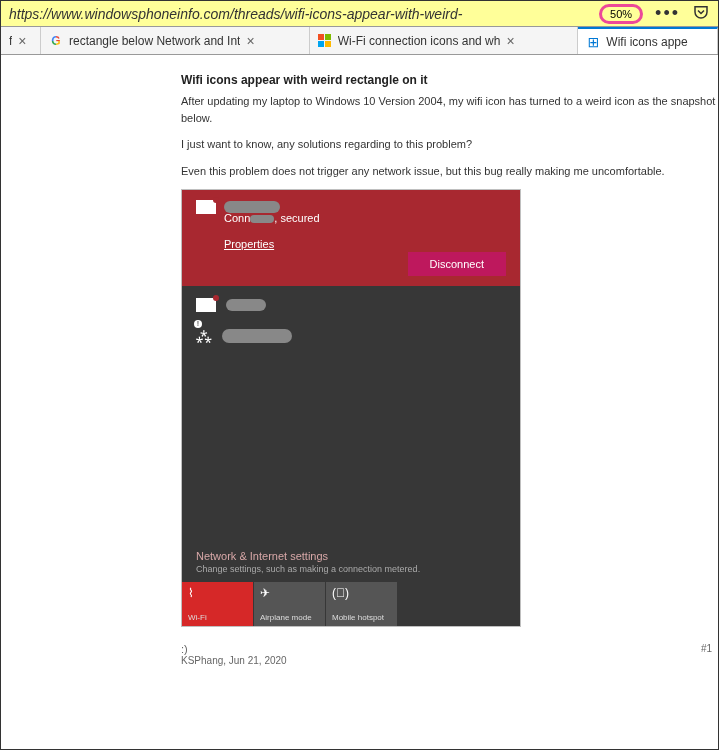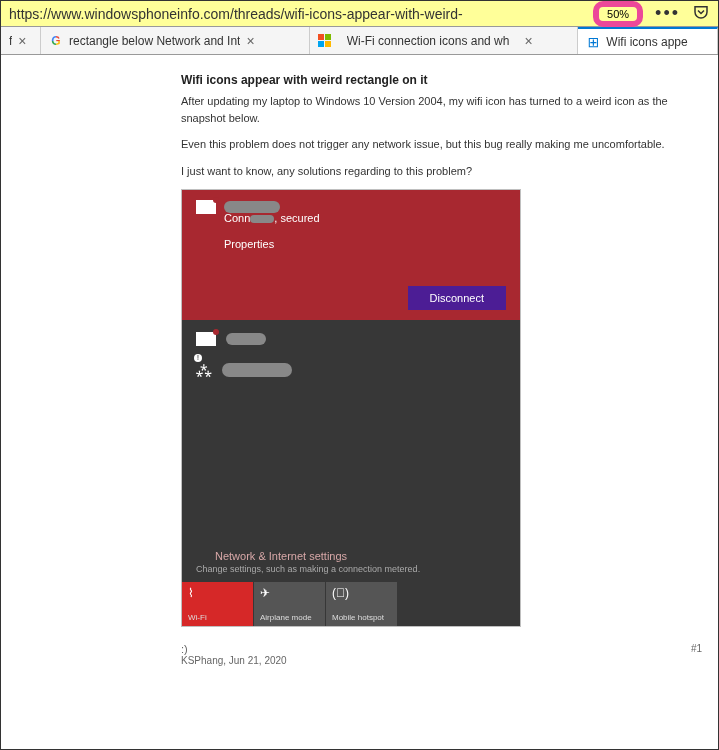--- a/index.html
+++ b/index.html
@@ -1,67 +1,67 @@
 <!DOCTYPE html>
 <html><head>
 <meta charset="utf-8">
 <style>
 * { margin: 0; padding: 0; box-sizing: border-box; font-family: Arial, sans-serif; }
 body { background: #fff; width: 719px; height: 750px; overflow: hidden; border: 1px solid #333; }
 
 .url-bar { background: #ffff99; height: 26px; display: flex; align-items: center; padding: 0 8px; border-bottom: 1px solid #999; }
-.url-text { flex: 1; font-size: 14px; color: #333; white-space: nowrap; overflow: hidden; }
-.zoom-badge { background: #ffff99; border: 6px solid #ec4899; border-radius: 10px; padding: 1px 8px; font-size: 11px; margin-left: 8px; }
+.url-text { flex: 1; font-size: 14px; color: #333; white-space: nowrap; overflow: hidden; font-style: italic; }
+.zoom-badge { background: #ffff99; border: 3px solid #ec4899; border-radius: 10px; padding: 1px 8px; font-size: 11px; margin-left: 8px; }
 .url-icons { display: flex; gap: 12px; margin-left: 12px; align-items: center; }
 .dots { font-size: 18px; letter-spacing: 2px; color: #333; }
 .pocket-icon svg { width: 18px; height: 18px; }
 
 .tab-strip { height: 28px; display: flex; border-bottom: 1px solid #999; background: #f5f5f5; }
 .tab { display: flex; align-items: center; padding: 0 8px; border-right: 1px solid #ccc; font-size: 12px; color: #333; white-space: nowrap; overflow: hidden; min-width: 0; }
 .tab.active { background: #fff; border-top: 2px solid #0078d4; }
 .tab-favicon { width: 14px; height: 14px; margin-right: 6px; flex-shrink: 0; display: inline-flex; align-items: center; justify-content: center; }
 .tab-label { overflow: hidden; text-overflow: ellipsis; }
 .tab-close { margin-left: 6px; font-size: 14px; color: #666; flex-shrink: 0; }
 .tab-0 { flex: 0 0 40px; }
 .tab-1 { flex: 1 1 266px; }
-.tab-2 { flex: 1 1 266px; gap: 9px; }
+.tab-2 { flex: 1 1 266px; }
 .tab-3 { flex: 1 1 137px; }
 
 .page-content { display: flex; padding: 0; background: #fff; height: calc(100% - 54px); overflow: hidden; }
 .left-gutter { width: 180px; flex-shrink: 0; }
 .user-col { width: 100px; flex-shrink: 0; padding-top: 18px; }
 .avatar { width: 80px; height: 78px; background: #1a9e8f; display: flex; align-items: center; justify-content: center; position: relative; }
 .avatar-letter { color: #fff; font-size: 36px; font-weight: bold; font-style: italic; }
 .cursor { position: absolute; top: 28px; left: 36px; }
 .username { font-size: 12px; font-weight: bold; margin-top: 6px; color: #222; }
 .usertitle { font-size: 9px; color: #666; }
 
-.post-col { flex: 1; padding-top: 18px; padding-right: 10px; overflow: hidden; }
+.post-col { flex: 1; padding-top: 18px; overflow: hidden; }
 .post-title { font-size: 12px; font-weight: bold; color: #222; margin-bottom: 6px; }
 .post-body { font-size: 11px; color: #333; line-height: 1.5; }
 .post-body p { margin-bottom: 10px; }
 
 .screenshot { width: 340px; height: 438px; margin-top: 4px; background: #373737; border: 1px solid #bfbfbf; position: relative; overflow: hidden; }
-.ss-red-top { background: #a82830; height: 130px; padding: 10px 14px; position: relative; }
+.ss-red-top { background: #a82830; height: 96px; padding: 10px 14px; position: relative; }
 .ss-wifi-row { display: flex; align-items: center; gap: 8px; color: #fff; }
 .wifi-icon-weird { width: 20px; height: 14px; background: #fff; position: relative; }
 .wifi-icon-weird::after { content: ''; position: absolute; right: -3px; top: -3px; width: 6px; height: 6px; background: #a82830; border-radius: 50%; }
 .smudge { background: #888; border-radius: 8px; }
 .smudge1 { width: 56px; height: 12px; }
 .ss-status { font-size: 11px; color: #fff; margin-left: 28px; margin-top: -2px; }
-.ss-properties { font-size: 11px; color: #fff; margin-left: 28px; margin-top: 14px; display: inline-block; }
-.ss-disconnect { position: absolute; right: 14px; bottom: 10px; background: #4c1d95; color: #fff; padding: 6px 22px; font-size: 11px; }
+.ss-properties { font-size: 11px; color: #fff; text-decoration: underline; margin-left: 28px; margin-top: 14px; display: inline-block; }
+.ss-disconnect { position: absolute; right: 14px; bottom: 10px; background: #be185d; color: #fff; padding: 6px 22px; font-size: 11px; }
 .ss-dark { padding: 12px 14px; }
 .ss-dark-row { display: flex; align-items: center; gap: 10px; margin-bottom: 14px; }
 .smudge2 { width: 40px; height: 12px; }
 .smudge3 { width: 70px; height: 14px; }
 .wifi-warn { position: relative; }
 .wifi-warn::before { content: '!'; position: absolute; left: -2px; top: -6px; background: #fff; color: #000; width: 8px; height: 8px; border-radius: 50%; font-size: 7px; text-align: center; line-height: 8px; }
 .ss-bottom { position: absolute; bottom: 0; left: 0; right: 0; }
-.ss-net-label { color: #d8a8a8; font-size: 11px; padding: 0 14px; margin-left: 19px; }
+.ss-net-label { color: #d8a8a8; font-size: 11px; padding: 0 14px; }
 .ss-net-sub { color: #aaa; font-size: 9px; padding: 2px 14px 8px; }
 .ss-tiles { display: flex; height: 44px; }
 .ss-tile { flex: 0 0 72px; border-right: 1px solid #373737; padding: 4px 6px; font-size: 8px; color: #ddd; display: flex; flex-direction: column; justify-content: space-between; }
 .ss-tile.red { background: #d62828; }
 .ss-tile.grey { background: #555; }
 .tile-icon { font-size: 12px; color: #fff; }
 
 .post-footer { display: flex; justify-content: space-between; font-size: 10px; color: #666; margin-top: 16px; padding-right: 6px; }
 .smiley { font-size: 11px; }
 
@@ -114,22 +114,22 @@
     <span class="tab-label">Wifi icons appe</span>
   </div>
 </div>
 
 <div class="page-content">
   <div class="left-gutter"></div>
   <div class="post-col">
     <div class="post-title">Wifi icons appear with weird rectangle on it</div>
     <div class="post-body">
       <p>After updating my laptop to Windows 10 Version 2004, my wifi icon has turned to a weird icon as the snapshot below.</p>
+      <p>I just want to know, any solutions regarding to this problem?</p>
       <p>Even this problem does not trigger any network issue, but this bug really making me uncomfortable.</p>
-      <p>I just want to know, any solutions regarding to this problem?</p>
     </div>
 
     <div class="screenshot">
       <div class="ss-red-top">
         <div class="ss-wifi-row">
           <div class="wifi-icon-weird"></div>
           <div class="smudge smudge1"></div>
         </div>
         <div class="ss-status"><span>Conn</span><span style="background:#888;border-radius:4px;display:inline-block;width:24px;height:8px;vertical-align:middle"></span><span>, secured</span></div>
         <a class="ss-properties">Properties</a>

